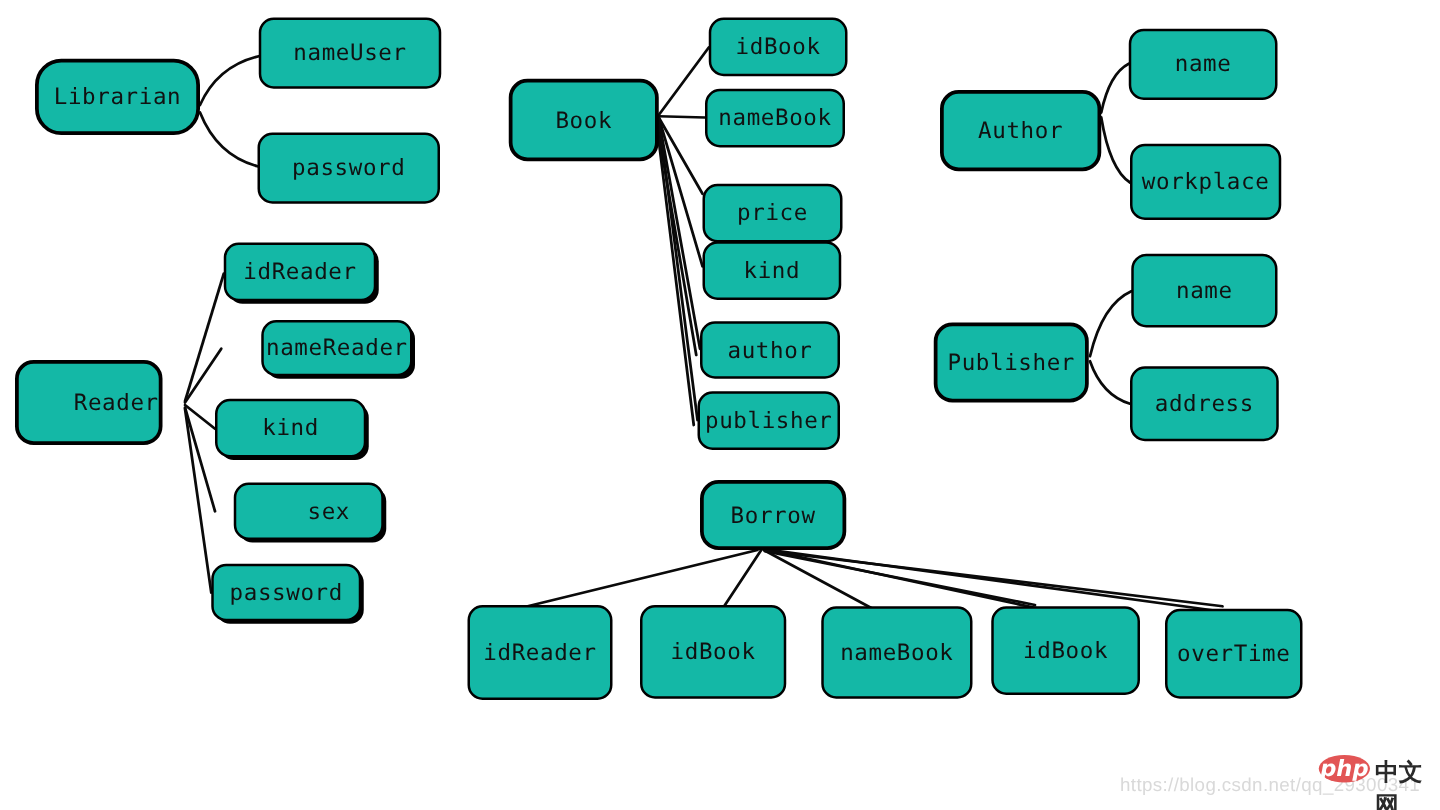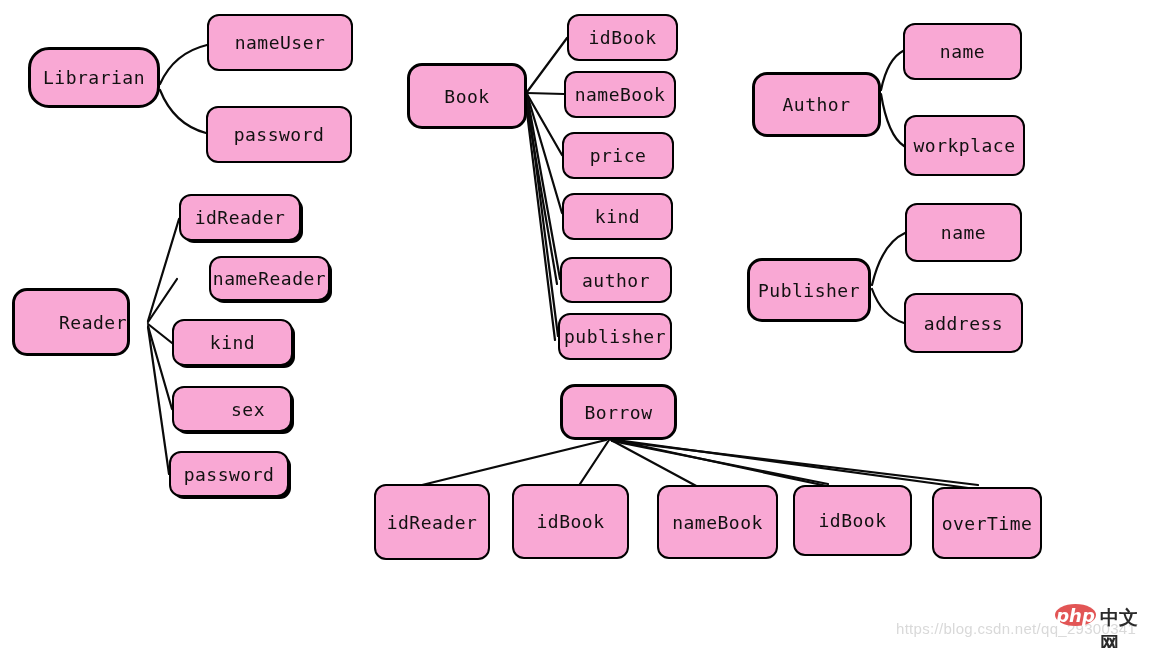--- a/index.html
+++ b/index.html
@@ -18,21 +18,21 @@
   }
   #edge-layer path {
     stroke: #0a0a0a;
     stroke-width: 2.2;
     fill: none;
     stroke-linecap: round;
   }
   .node {
     position: absolute;
     box-sizing: border-box;
-    background: #f9a8d4;
+    background: #14b8a6;
     border: 2.5px solid #000000;
     display: flex;
     align-items: center;
     justify-content: center;
     font-size: 18px;
     color: #111111;
     white-space: nowrap;
     letter-spacing: 0.5px;
   }
   .node.entity { border-radius: 15px; border-width: 3px; }
@@ -125,36 +125,36 @@
       </div>
       <div class="node attribute shadow" style="left: 179px; top: 194px; width: 122px; height: 47px;">
         <span>idReader</span>
       </div>
       <div class="node attribute shadow" style="left: 177px; top: 256px; width: 121px; height: 45px; margin-left: 32px;">
         <span>nameReader</span>
       </div>
       <div class="node attribute shadow" style="left: 172px; top: 319px; width: 121px; height: 47px;">
         <span>kind</span>
       </div>
-      <div class="node attribute shadow" style="left: 172px; top: 386px; width: 120px; height: 46px; padding-left: 32px;">
+      <div class="node attribute shadow" style="left: 187px; top: 386px; width: 120px; height: 46px; padding-left: 32px;">
         <span>sex</span>
       </div>
       <div class="node attribute shadow" style="left: 169px; top: 451px; width: 120px; height: 46px;">
         <span>password</span>
       </div>
       <div class="node entity" style="left: 407px; top: 63px; width: 120px; height: 66px;">
         <span>Book</span>
       </div>
       <div class="node attribute" style="left: 567px; top: 14px; width: 111px; height: 47px;">
         <span>idBook</span>
       </div>
       <div class="node attribute" style="left: 564px; top: 71px; width: 112px; height: 47px;">
         <span>nameBook</span>
       </div>
-      <div class="node attribute" style="left: 562px; top: 132px; width: 112px; height: 47px;">
+      <div class="node attribute" style="left: 562px; top: 147px; width: 112px; height: 47px;">
         <span>price</span>
       </div>
       <div class="node attribute" style="left: 562px; top: 193px; width: 111px; height: 47px;">
         <span>kind</span>
       </div>
       <div class="node attribute" style="left: 560px; top: 257px; width: 112px; height: 46px;">
         <span>author</span>
       </div>
       <div class="node attribute" style="left: 558px; top: 313px; width: 114px; height: 47px;">
         <span>publisher</span>

